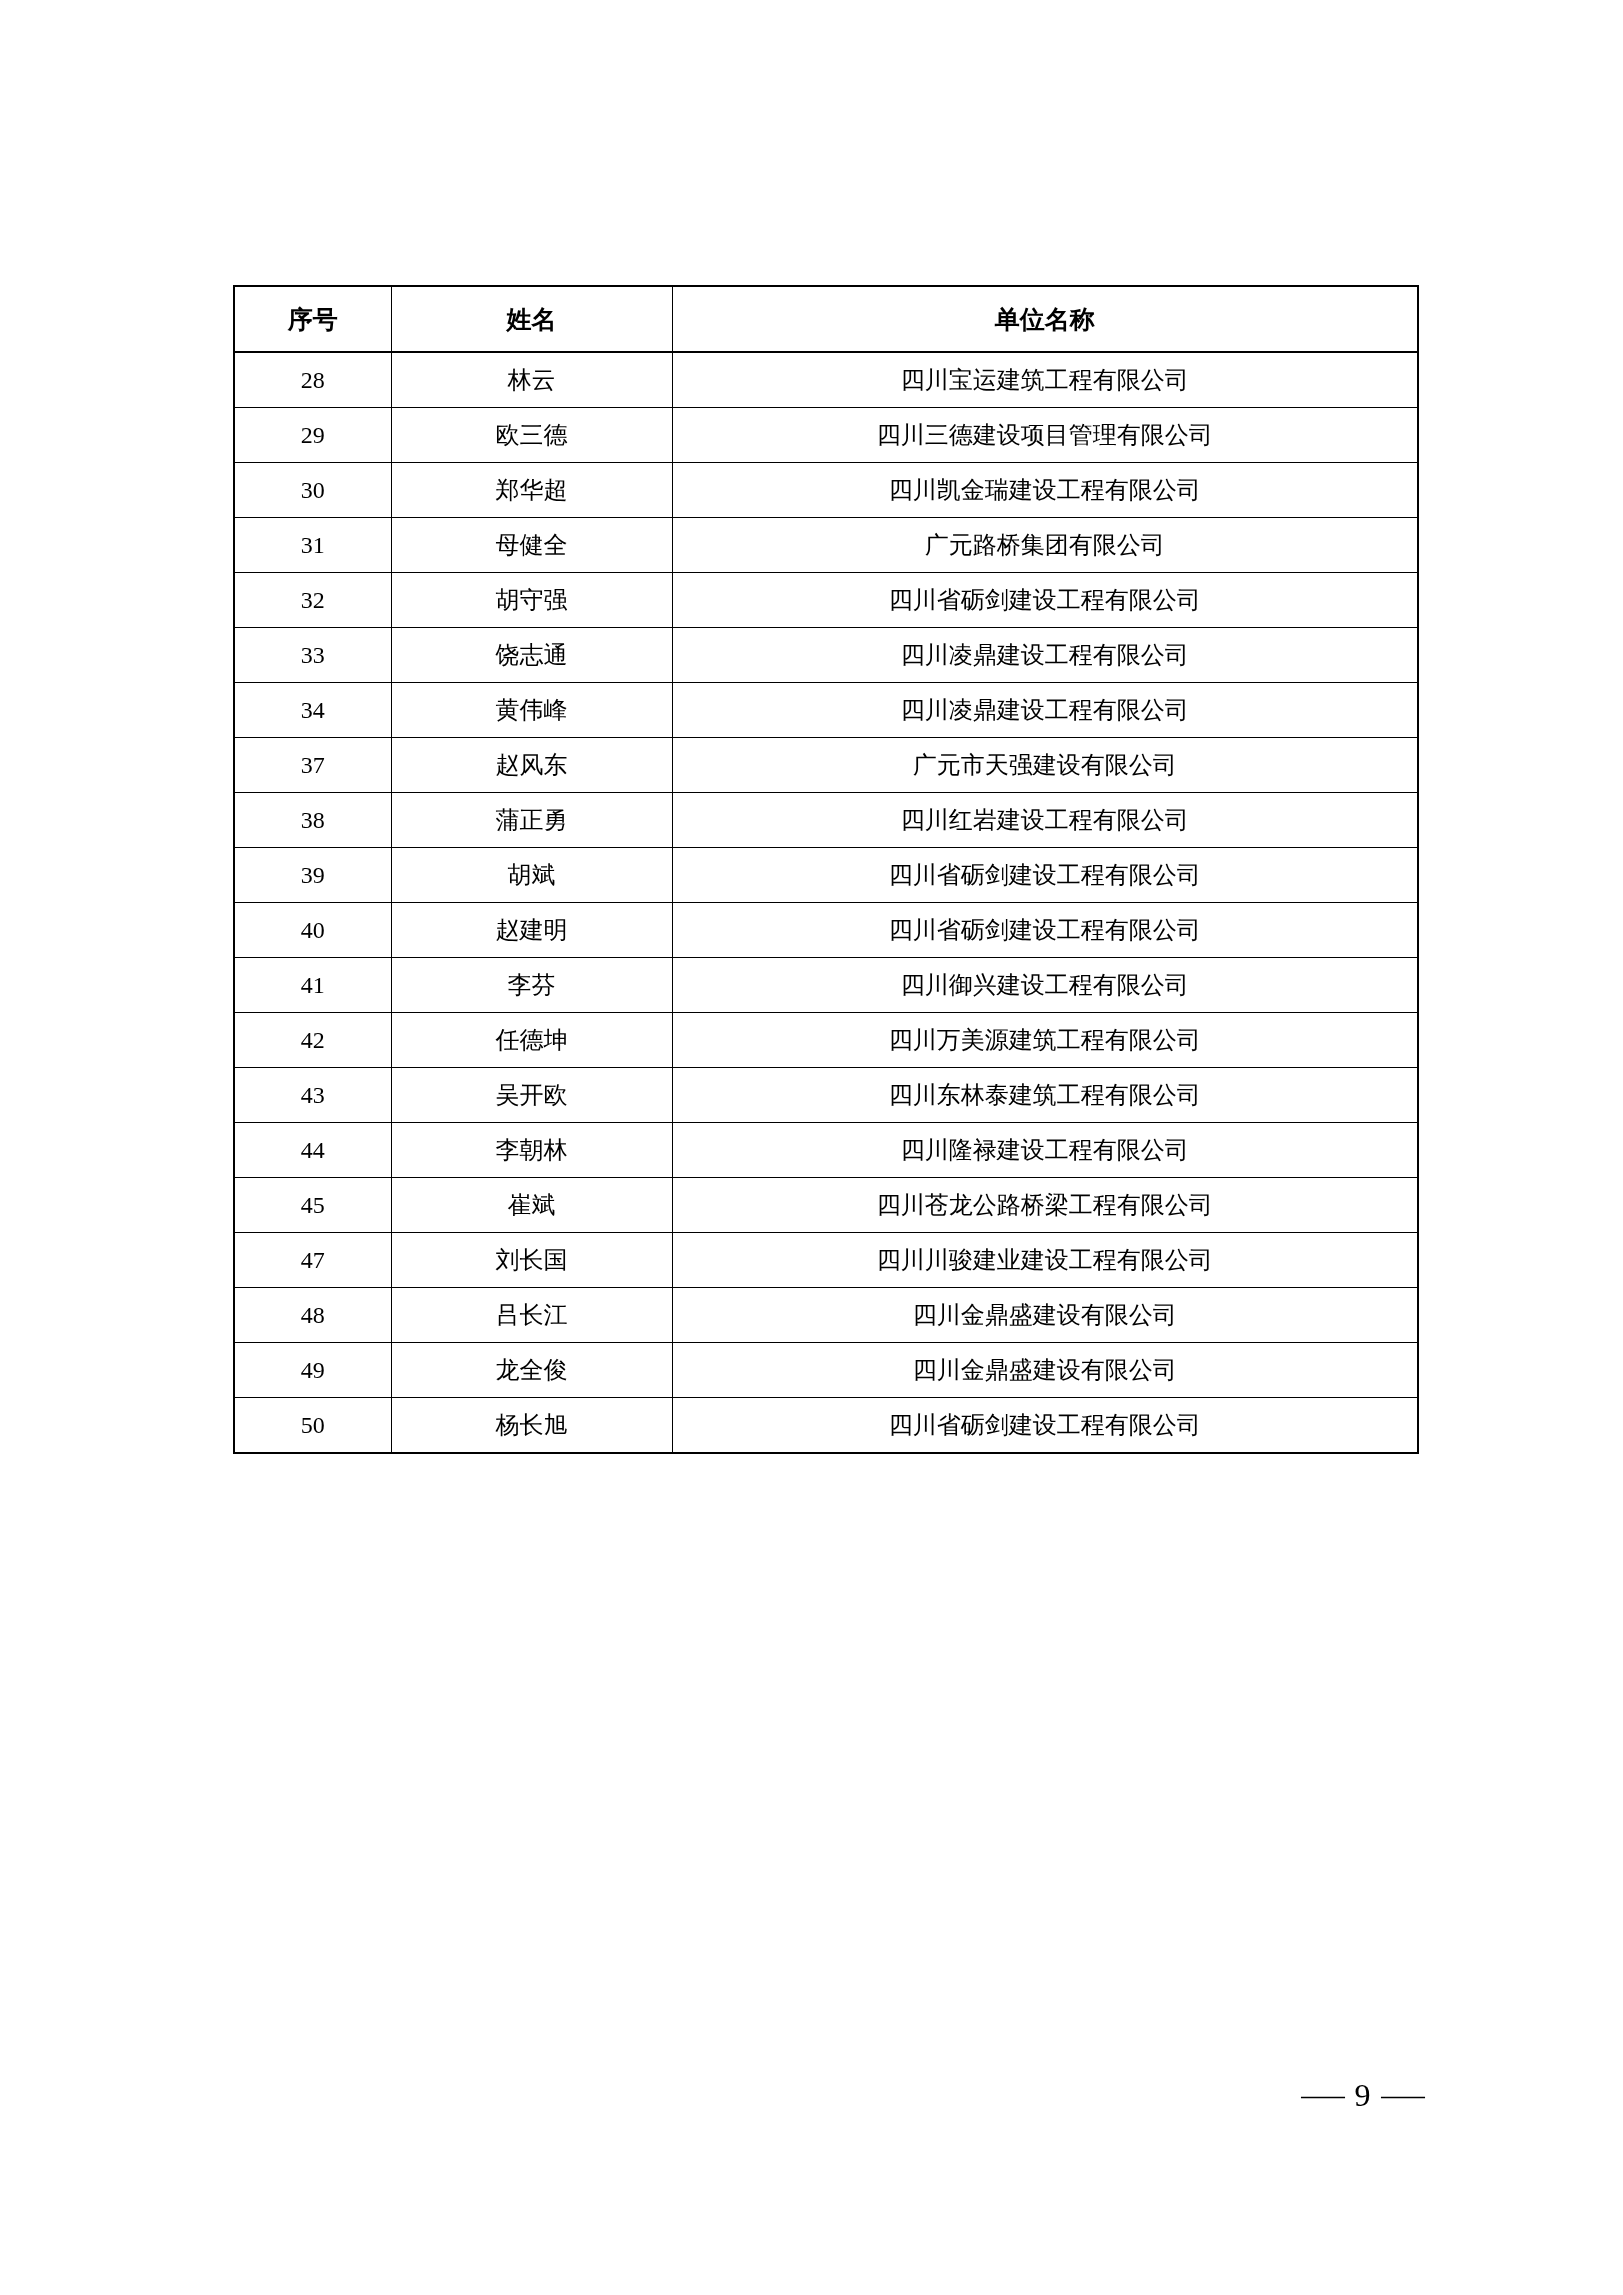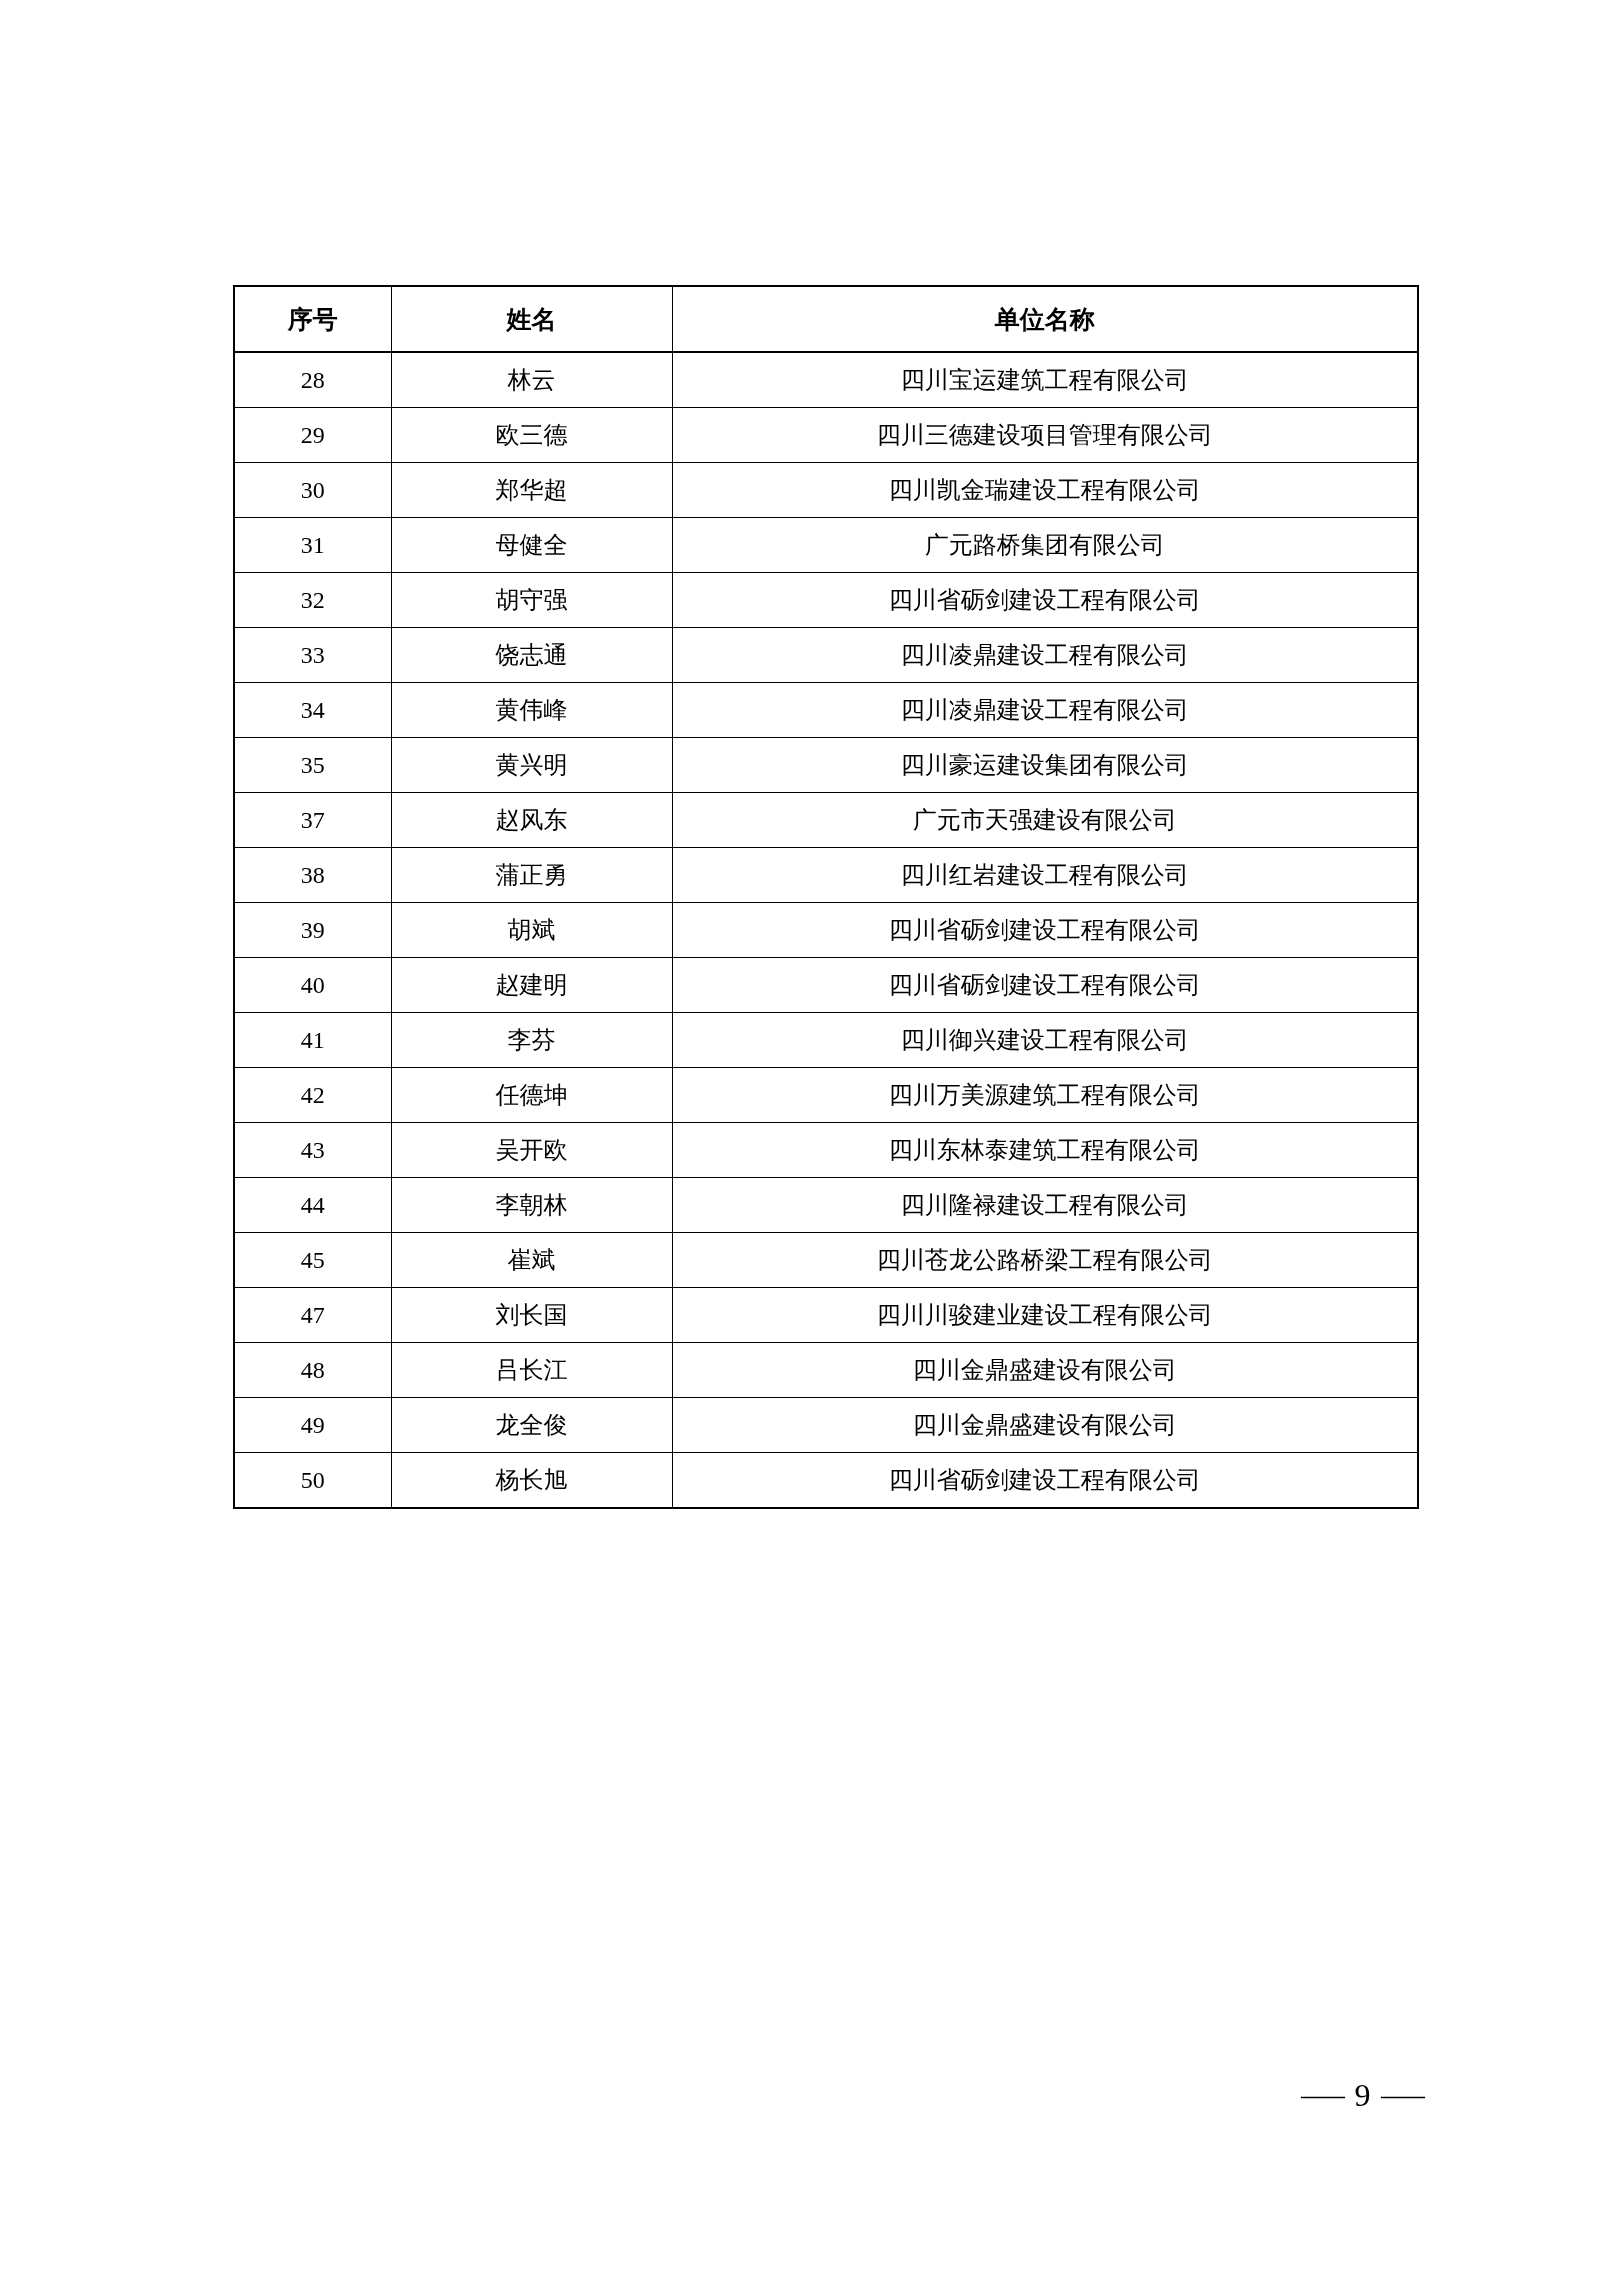--- a/index.html
+++ b/index.html
@@ -119,25 +119,20 @@
           <td>33</td>
           <td>饶志通</td>
           <td>四川凌鼎建设工程有限公司</td>
         </tr>
         <tr>
           <td>34</td>
           <td>黄伟峰</td>
           <td>四川凌鼎建设工程有限公司</td>
         </tr>
         <tr>
-          <td>35</td>
-          <td>黄兴明</td>
-          <td>四川豪运建设集团有限公司</td>
-        </tr>
-        <tr>
           <td>37</td>
           <td>赵风东</td>
           <td>广元市天强建设有限公司</td>
         </tr>
         <tr>
           <td>38</td>
           <td>蒲正勇</td>
           <td>四川红岩建设工程有限公司</td>
         </tr>
         <tr>

